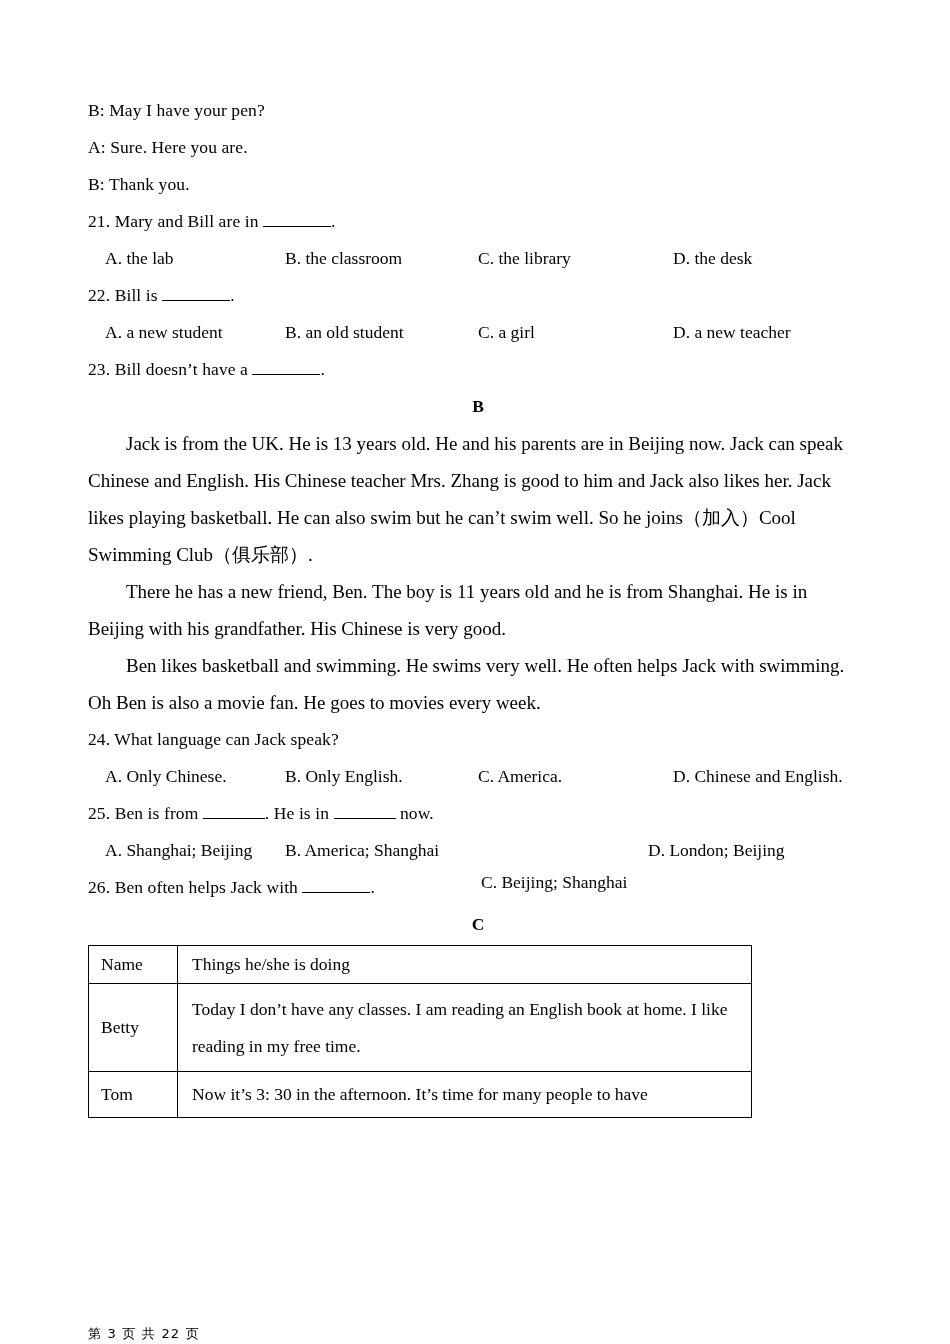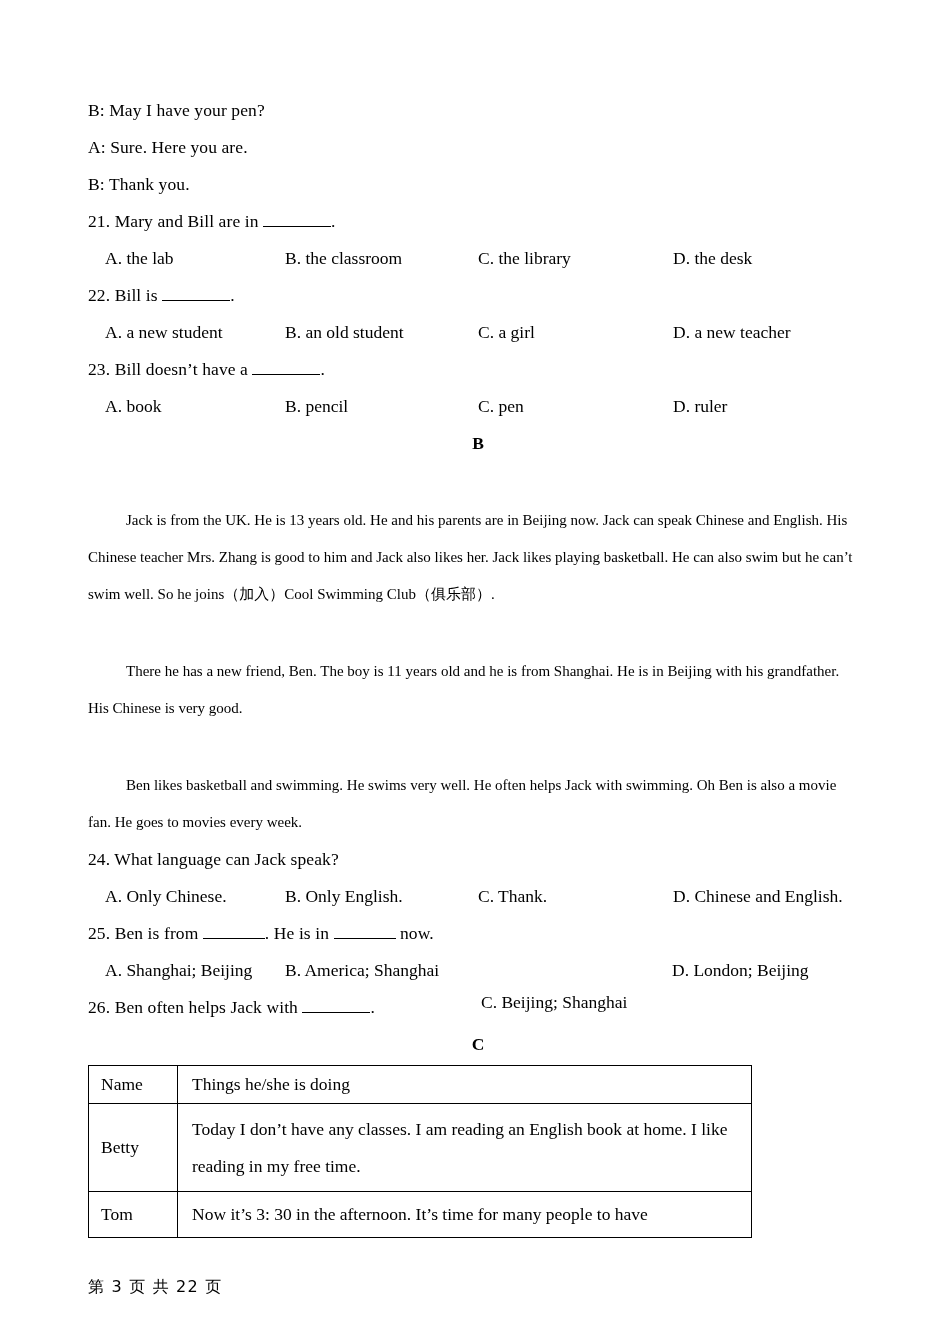--- a/index.html
+++ b/index.html
@@ -55,41 +55,40 @@
   }
   .opts .o1 { left: 0px; margin-left: 17px; }
   .opts .o2 { left: 197px; }
   .opts .o3 { left: 390px; }
   .opts .o4 { left: 585px; text-align: center; }
 
   
   .opts.tight .o1 { left: 0px; }
   .opts.tight .o2 { left: 197px; }
   .opts.tight .o3 { left: 393px; margin-top: 32px; }
-  .opts.tight .o4 { left: 584px; }
+  .opts.tight .o4 { left: 560px; }
 
   .section-letter {
     text-align: center;
     font-weight: bold;
     font-size: 17.5px;
     line-height: 37px;
     height: 37px;
     width: 780px;
   }
   .section-letter.c-letter {
     width: 780px;
   }
 
   .para {
-    font-size: 15px;
+    font-size: 19px;
     line-height: 37px;
     text-indent: 38px;
     text-align: left;
     width: 768px;
-    margin-top: 40px;
   }
 
   .blank {
     display: inline-block;
     border-bottom: 1px solid #000;
     height: 14px;
     vertical-align: baseline;
   }
   .blank.w1 { width: 68px; }
   .blank.w2 { width: 62px; }
@@ -120,22 +119,22 @@
     box-sizing: border-box;
     padding-left: 14px;
   }
   td.row-head { height: 29px; border-radius: 8px; }
   td.row-betty { height: 88px; }
   td.row-tom { height: 46px; }
 
   .footer {
     position: absolute;
     left: 88px;
-    top: 1277px;
-    font-size: 16px;
+    top: 1325px;
+    font-size: 13px;
     font-family: "Liberation Serif", "DejaVu Serif", serif;
     color: #000000;
     letter-spacing: 1.2px;
     white-space: nowrap;
   }
   .cn { font-family: "DejaVu Sans", "Liberation Sans", sans-serif; }
 </style>
 </head>
 <body>
 
@@ -156,38 +155,32 @@
 
     <div class="line"><span>22. Bill is </span><span class="blank w1"></span><span>.</span></div>
     <div class="opts">
       <span class="o o1">A. a new student</span>
       <span class="o o2">B. an old student</span>
       <span class="o o3">C. a girl</span>
       <span class="o o4">D. a new teacher</span>
     </div>
 
     <div class="line"><span>23. Bill doesn’t have a </span><span class="blank w1"></span><span>.</span></div>
-    <div class="opts">
-      <span class="o o1">A. book</span>
-      <span class="o o2">B. pencil</span>
-      <span class="o o3">C. pen</span>
-      <span class="o o4">D. ruler</span>
-    </div>
 
     <div class="section-letter">B</div>
 
     <div class="para">Jack is from the UK. He is 13 years old. He and his parents are in Beijing now. Jack can speak Chinese and English. His Chinese teacher Mrs. Zhang is good to him and Jack also likes her. Jack likes playing basketball. He can also swim but he can’t swim well. So he joins（加入）Cool Swimming Club（俱乐部）.</div>
     <div class="para">There he has a new friend, Ben. The boy is 11 years old and he is from Shanghai. He is in Beijing with his grandfather. His Chinese is very good.</div>
     <div class="para">Ben likes basketball and swimming. He swims very well. He often helps Jack with swimming. Oh Ben is also a movie fan. He goes to movies every week.</div>
 
     <div class="line"><span>24. What language can Jack speak?</span></div>
     <div class="opts">
       <span class="o o1">A. Only Chinese.</span>
       <span class="o o2">B. Only English.</span>
-      <span class="o o3">C. Thank.</span>
+      <span class="o o3">C. America.</span>
       <span class="o o4">D. Chinese and English.</span>
     </div>
 
     <div class="line"><span>25. Ben is from </span><span class="blank w2"></span><span>. He is in </span><span class="blank w2"></span><span> now.</span></div>
     <div class="opts tight">
       <span class="o o1">A. Shanghai; Beijing</span>
       <span class="o o2">B. America; Shanghai</span>
       <span class="o o3">C. Beijing; Shanghai</span>
       <span class="o o4">D. London; Beijing</span>
     </div>

